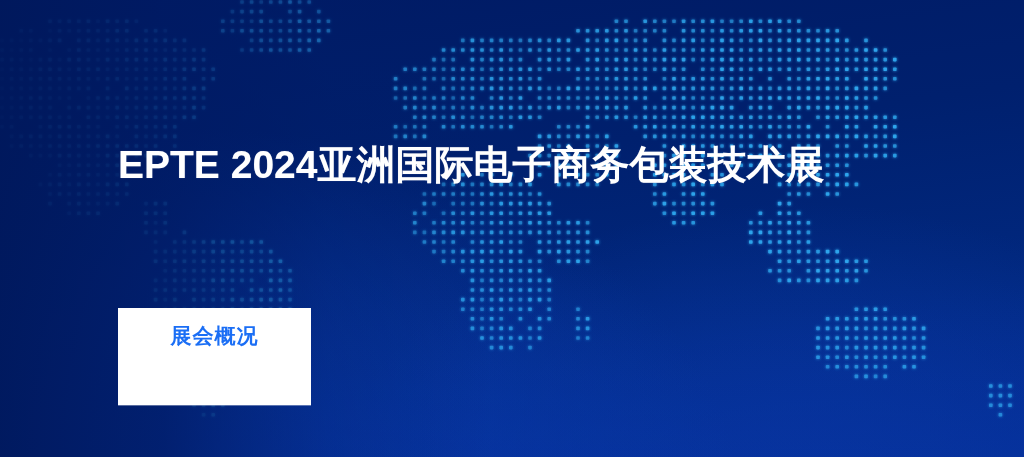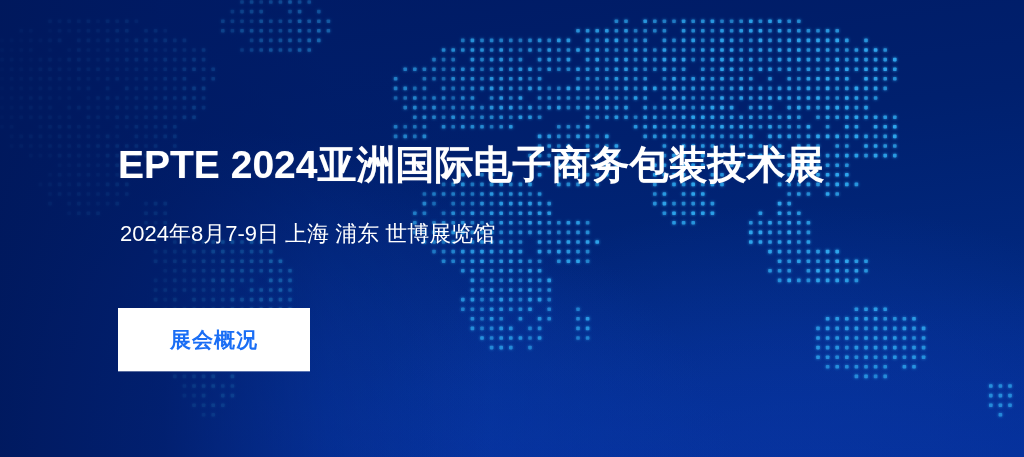--- a/index.html
+++ b/index.html
@@ -80,27 +80,27 @@
     line-height: 30px;
     font-weight: normal;
     color: #ffffff;
     white-space: nowrap;
   }
 
   #cta-button {
     position: absolute;
     left: 0px;
     top: 285px;
-    width: 192px;
+    width: 159px;
     height: 63px;
     background: #ffffff;
     border: 0;
-    padding: 0;
+    padding: 17px;
     display: flex;
-    align-items: center;
+    align-items: flex-start;
     justify-content: center;
     cursor: pointer;
     box-shadow: 0 1px 0 rgba(255,255,255,0.35);
   }
   #cta-button-label {
     font-size: 21px;
     font-weight: bold;
     color: #1a6ef5;
     letter-spacing: 1px;
     line-height: 1;
@@ -1763,20 +1763,19 @@
           <rect class="mapdot" x="998.6" y="413.0" width="3.6" height="3.6" rx="0.8" fill="#2ea8ef" fill-opacity="0.95"></rect>
         </g>
     </svg>
   </div>
 
   <div id="vignette"></div>
 
   <div id="content">
     <h1 id="hero-title">EPTE 2024亚洲国际电子商务包装技术展</h1>
 
-    <p id="hero-subtitle">2024年8月7-9日 上海 浦东 世博展览馆</p>
 
     <div id="cta-button">
       <span id="cta-button-label">展会概况</span>
     </div>
   </div>
 
 </div>
 
 </body></html>

